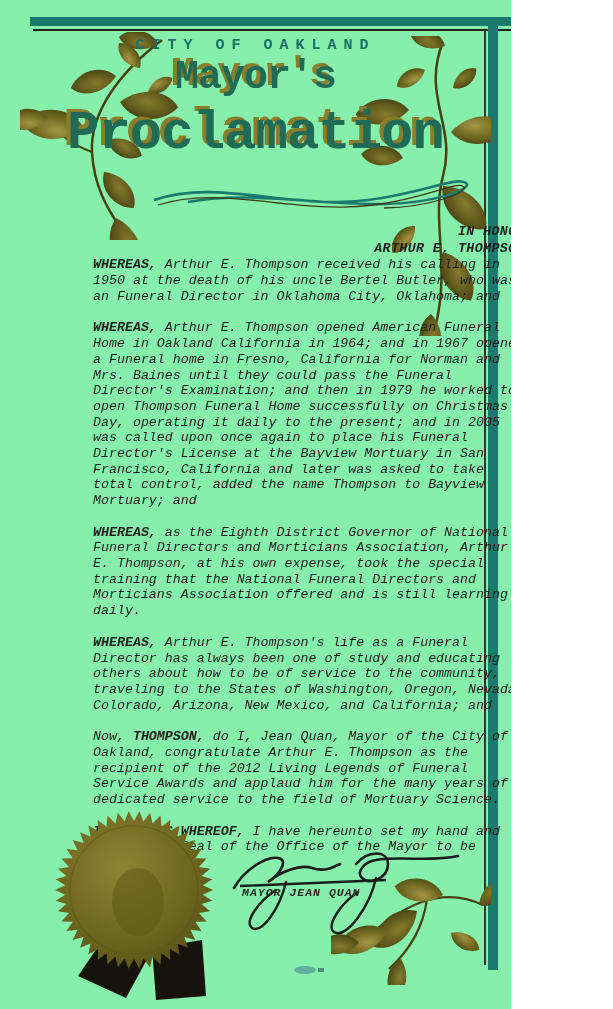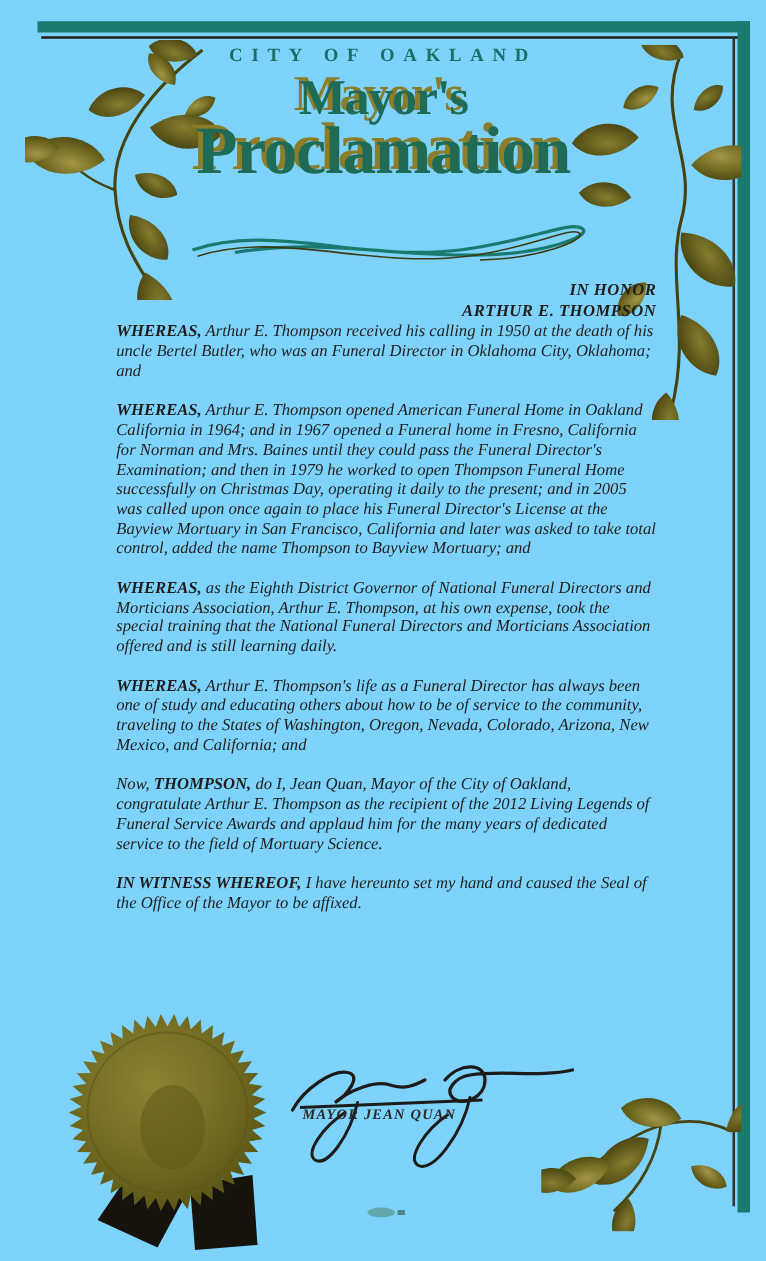--- a/index.html
+++ b/index.html
@@ -1,36 +1,36 @@
 <!DOCTYPE html>
 <html><head>
 <meta charset="utf-8">
 <style>
   html,body{margin:0;padding:0;background:#ffffff;}
   .page{
-    position:relative;width:613px;height:1009px;overflow:hidden;
-    background:#7dd3fc;
-    font-family:Liberation Serif, serif;
+    position:relative;width:511px;height:1009px;overflow:hidden;
+    background:#86efac;
+    font-family:Liberation Mono, monospace;
   }
   
   .frame-top{position:absolute;left:30px;top:17px;width:570px;height:9px;background:#1a7a6e;}
   .frame-top-inner{position:absolute;left:33px;top:29px;width:564px;height:2px;background:#23211c;}
   .frame-right{position:absolute;top:17px;right:13px;width:10px;height:953px;background:#1a7a6e;}
   .frame-right-inner{position:absolute;top:30px;right:25px;width:2px;height:935px;background:#35332c;}
   
   .city-line{
     position:absolute;left:0;top:37px;width:100%;text-align:center;
     font-size:15px;letter-spacing:7px;color:#1c6f64;font-weight:bold;
   }
   .title{position:absolute;left:0;width:100%;text-align:center;
     color:#1f6b55;font-weight:bold;
     text-shadow:-4px -3px 0 #8b7d2a;
     letter-spacing:-1px;line-height:1;}
   .title-1{top:58px;font-size:40px;}
-  .title-2{top:93px;font-size:54px;}
+  .title-2{top:107px;font-size:54px;}
   .swash{position:absolute;left:148px;top:170px;}
   
   .text-col{
     position:absolute;left:93px;top:224px;width:432px;
     font-style:italic;font-size:13.3px;line-height:1.18;color:#201e1c;
   }
   .honor{ text-align:right;font-weight:bold;margin-bottom:0;letter-spacing:.4px;}
   .honor div{margin:0 0 1px 0;}
   .para{margin:0 0 16px 0;}
   .lead{font-weight:bold;}

